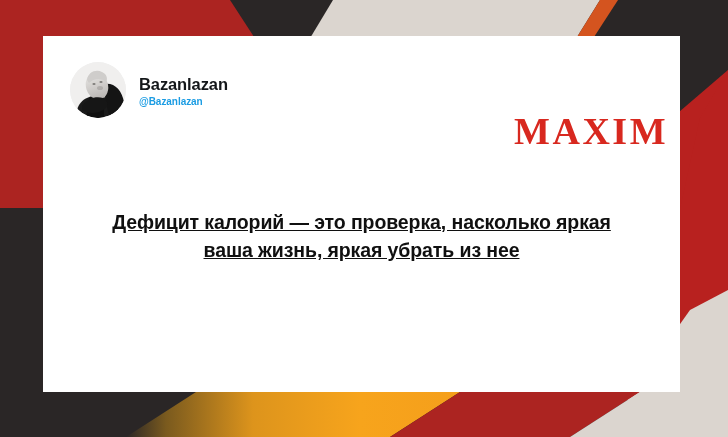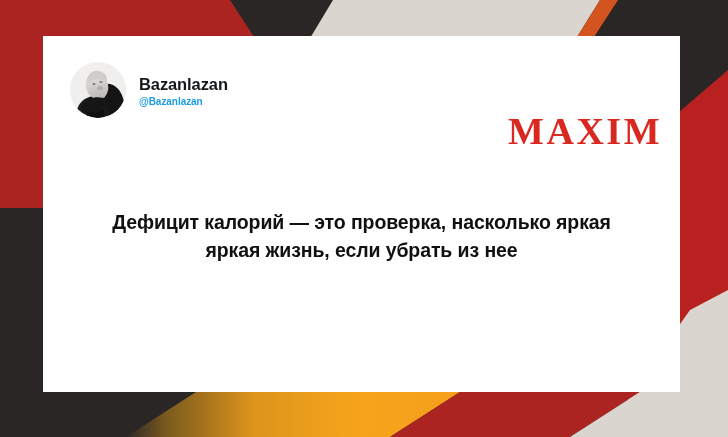--- a/index.html
+++ b/index.html
@@ -33,21 +33,21 @@
     height: 356px;
     background: #ffffff;
     box-sizing: border-box;
   }
 
   
   .header {
     position: absolute;
     left: 27px;
     top: 26px;
-    right: 16px;
+    right: 10px;
     height: 62px;
     display: flex;
     align-items: flex-start;
     justify-content: space-between;
   }
   .author-block {
     display: flex;
     align-items: center;
     gap: 13px;
   }
@@ -102,20 +102,21 @@
     position: absolute;
     left: 28px;
     right: 28px;
     top: 172px;
     text-align: center;
     font-size: 19.5px;
     font-weight: bold;
     color: #101010;
     line-height: 1.46;
     letter-spacing: -0.1px;
+    text-decoration: underline;
   }
   .quote .line { display: block; }
 </style>
 </head>
 <body>
 
 <div id="stage">
 
   <div id="bg">
     <svg viewBox="0 0 728 437" xmlns="http://www.w3.org/2000/svg">
@@ -200,17 +201,17 @@
           <div class="display-name">Bazanlazan</div>
           <div class="handle">@Bazanlazan</div>
         </div>
       </div>
 
       <div class="brand">MAXIM</div>
     </div>
 
     <div class="quote">
       <span class="line">Дефицит калорий — это проверка, насколько яркая</span>
-      <span class="line">яркая жизнь, если убрать из нее</span>
+      <span class="line">ваша жизнь, яркая убрать из нее</span>
     </div>
 
   </div>
 </div>
 
 </body></html>

